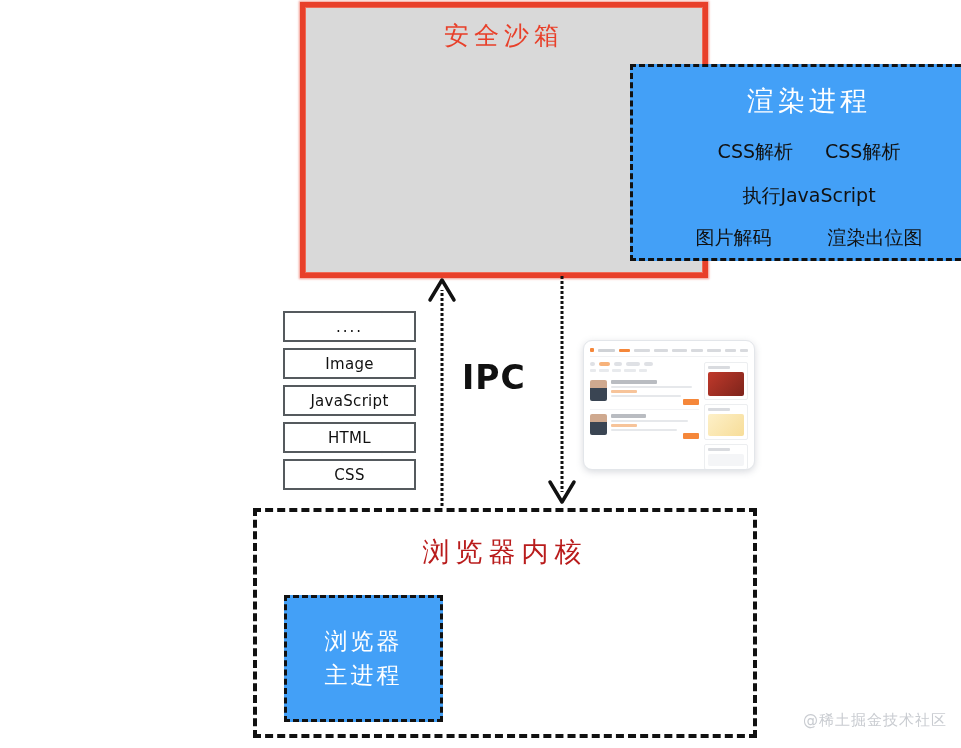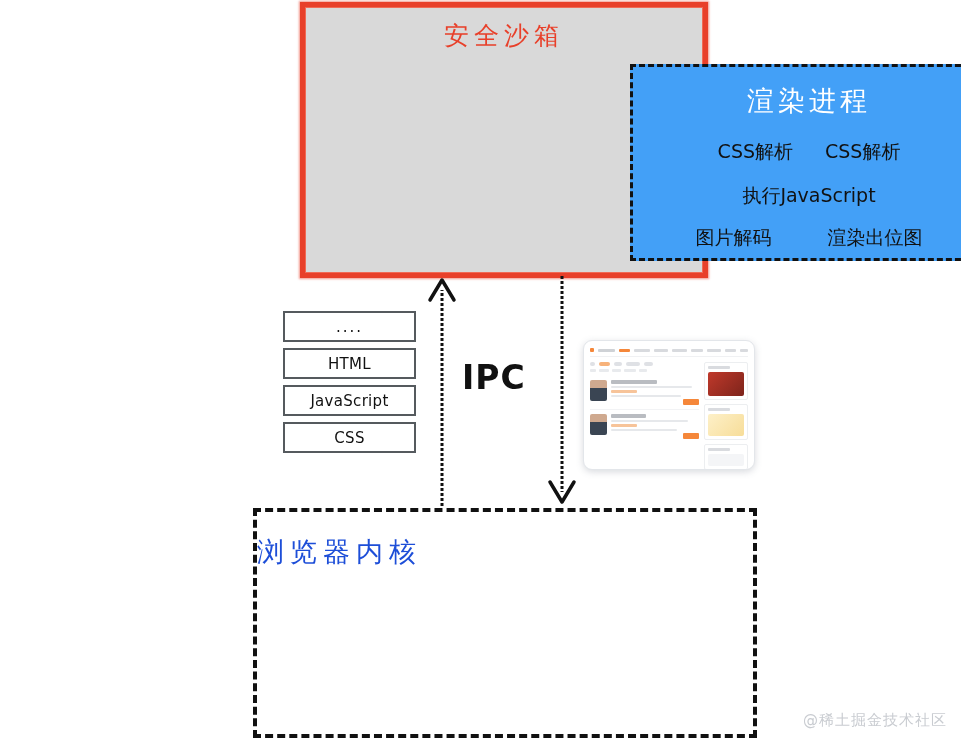--- a/index.html
+++ b/index.html
@@ -110,21 +110,21 @@
 
   
   .kernel {
     position: absolute;
     left: 253px; top: 508px; width: 504px; height: 230px;
     border: 4px dashed #111111;
     background: #ffffff;
   }
   .kernel-title {
     position: absolute; left: 0; right: 0; top: 22px;
-    text-align: left; color: #1d4ed8;
+    text-align: center; color: #b91c1c;
     font-size: 27px; letter-spacing: 6px; white-space: nowrap;
   }
   .kernel-procs {
     position: absolute; left: 27px; top: 83px; right: 10px;
     display: flex; gap: 20px; align-items: stretch;
   }
   .proc {
     background: #43a0f7;
     border: 3px dashed #111111;
     height: 127px;
@@ -167,22 +167,23 @@
 
       <div class="renderer-row r3">
         <span>图片解码</span>
         <span>渲染出位图</span>
       </div>
     </div>
   </div>
 
   <div class="res-stack">
     <div class="res-box dots">....</div>
+    <div class="res-box">Image</div>
+    <div class="res-box">JavaScript</div>
     <div class="res-box">HTML</div>
-    <div class="res-box">JavaScript</div>
     <div class="res-box">CSS</div>
   </div>
 
   <svg class="ipc-arrow" style="left:424px; top:276px;" width="36" height="232" viewBox="0 0 36 232">
     <line x1="18" y1="230" x2="18" y2="14" stroke="#111111" stroke-width="3" stroke-dasharray="3 2"></line>
     <polyline points="6,24 18,4 30,24" fill="none" stroke="#111111" stroke-width="3.5" stroke-linecap="round" stroke-linejoin="round"></polyline>
   </svg>
 
   <svg class="ipc-arrow" style="left:544px; top:276px;" width="36" height="232" viewBox="0 0 36 232">
     <line x1="18" y1="0" x2="18" y2="216" stroke="#111111" stroke-width="3" stroke-dasharray="3 2"></line>
@@ -259,18 +260,21 @@
           <div class="th-ad3"></div>
         </div>
       </div>
     </div>
   </div>
 
   <div class="kernel">
     <div class="kernel-title">浏览器内核</div>
 
     <div class="kernel-procs">
+      <div class="proc p1">
+        <span>浏览器<br>主进程</span>
+      </div>
     </div>
   </div>
 
   <div class="watermark">@稀土掘金技术社区</div>
 
 </div>
 
 </body></html>

